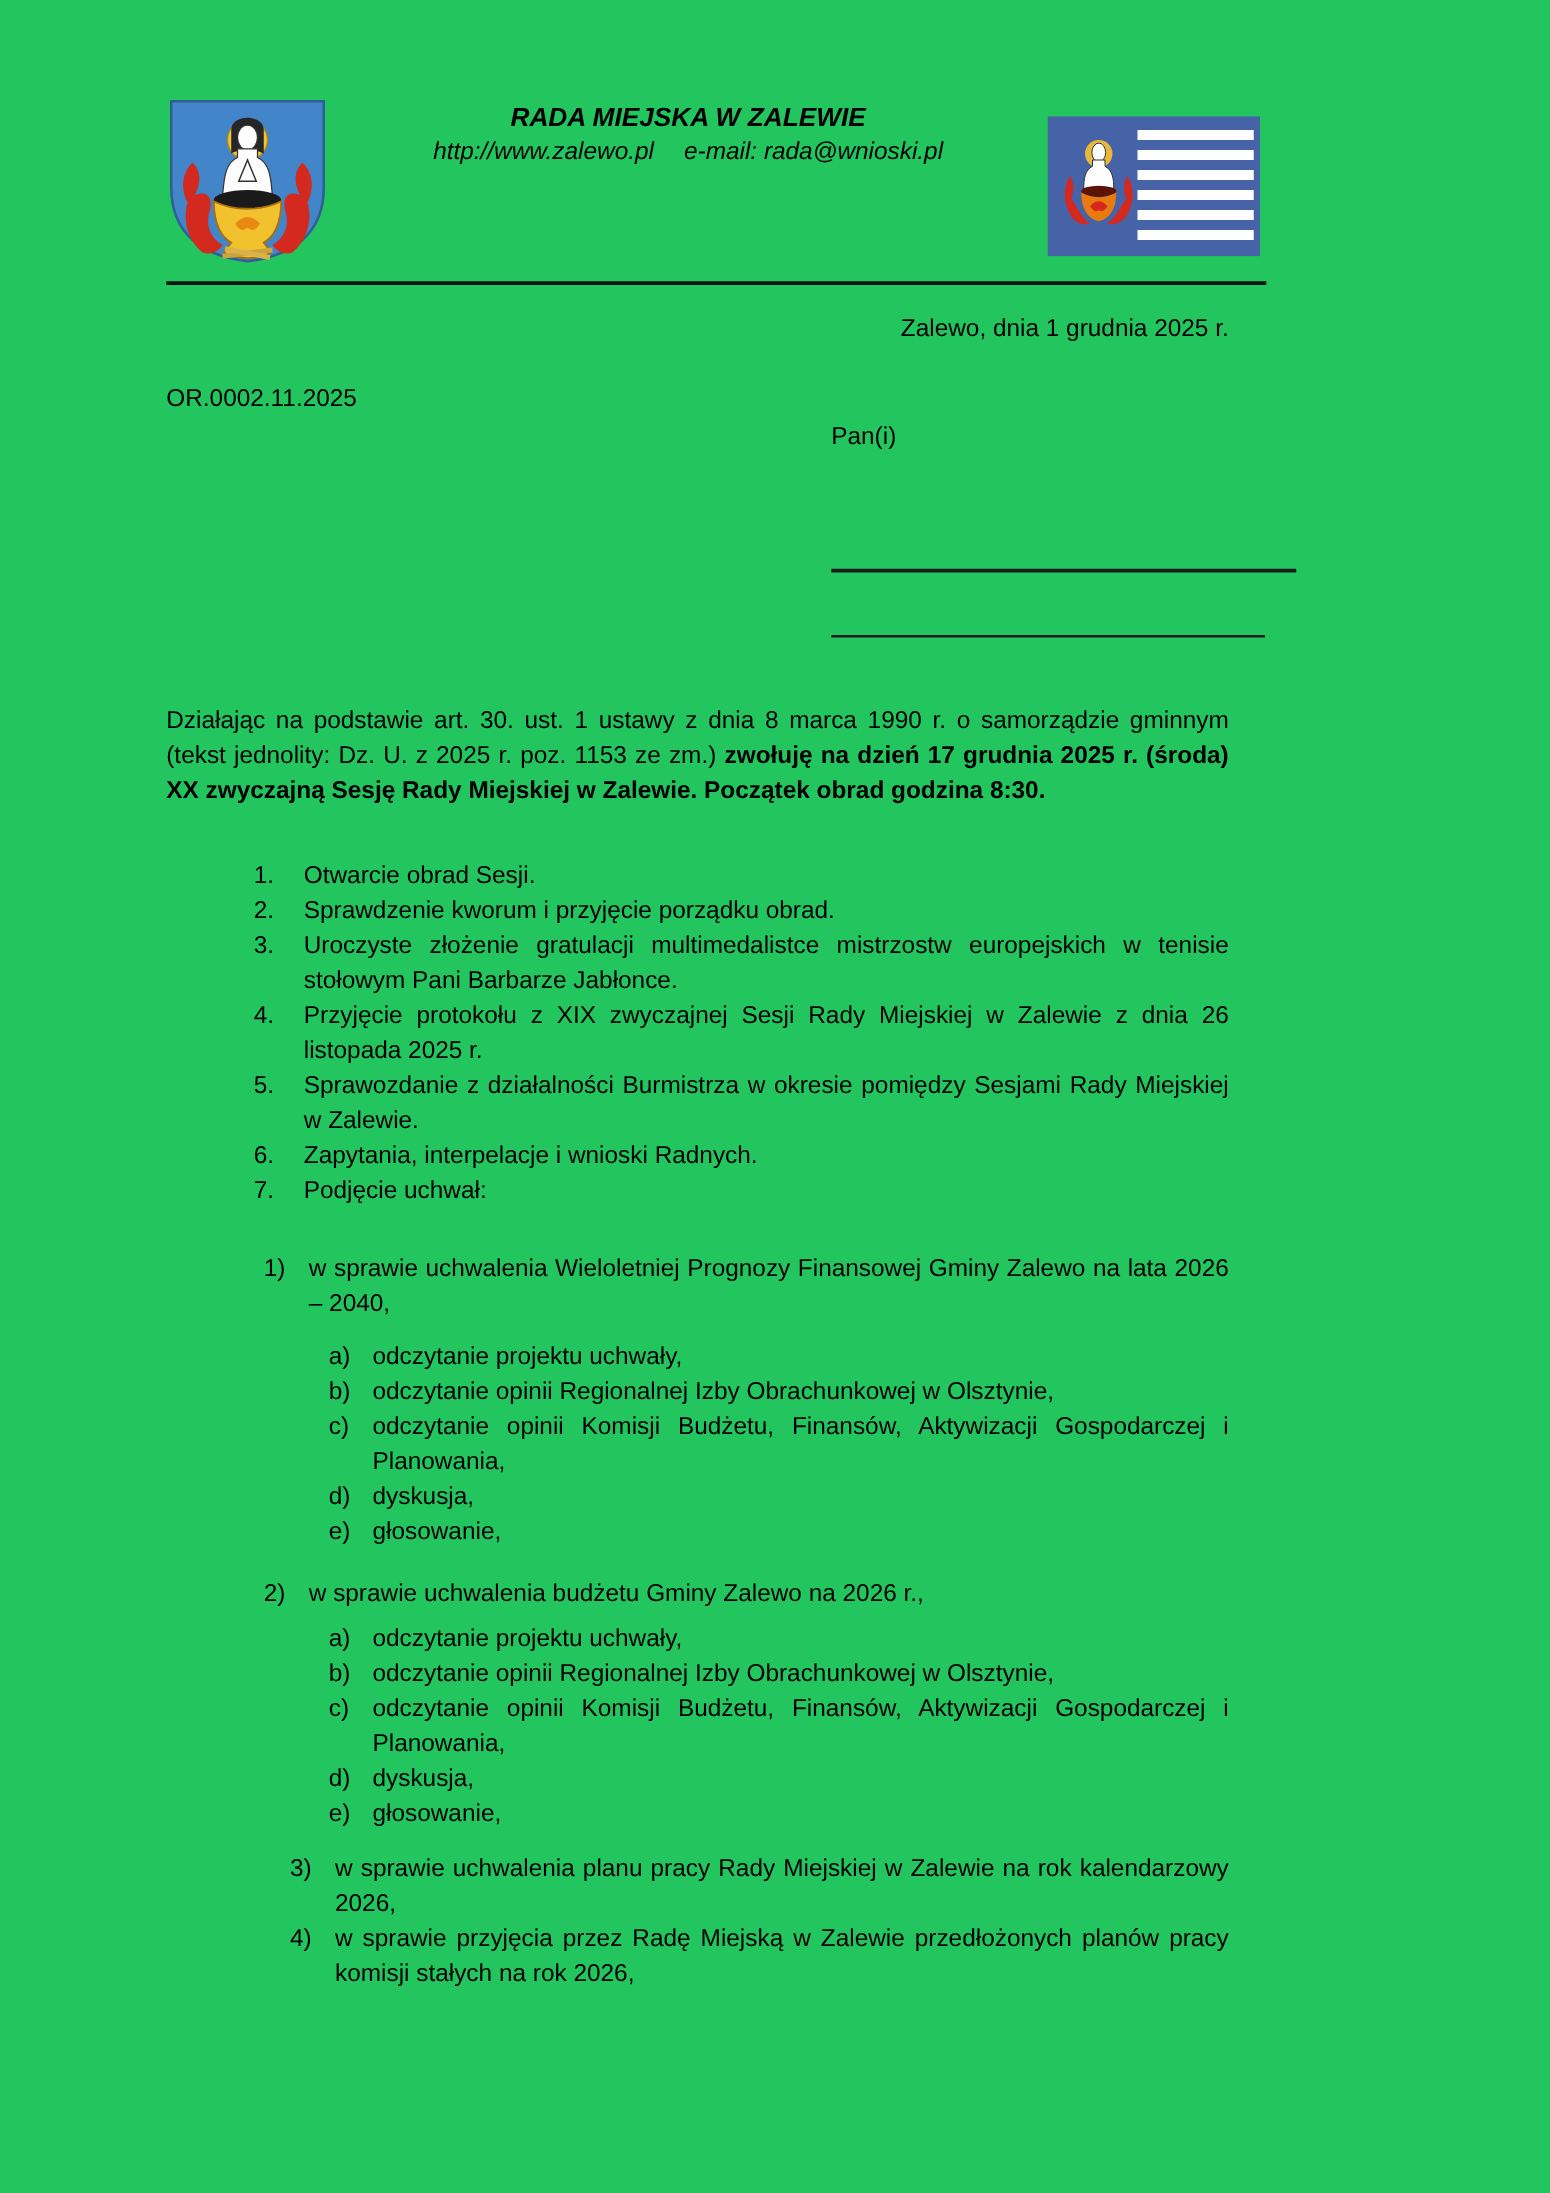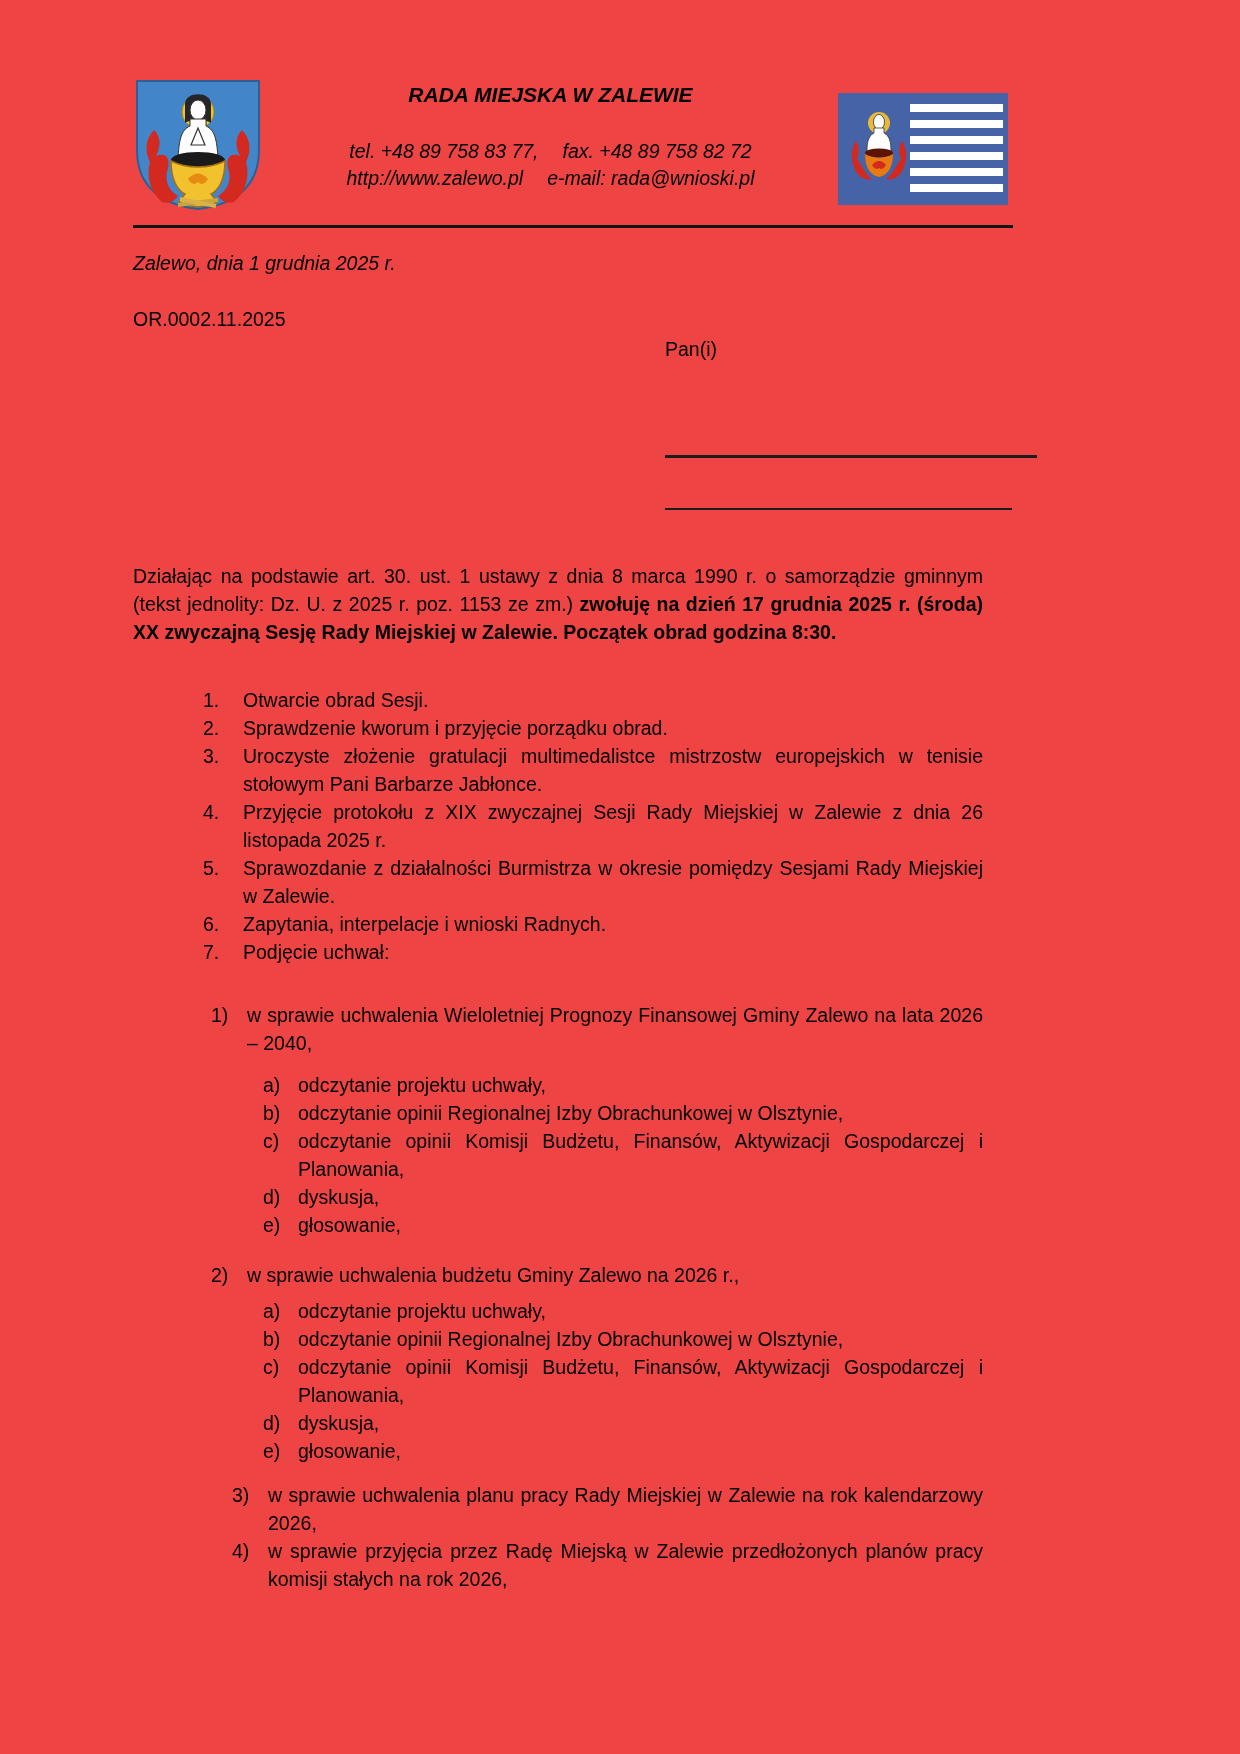--- a/index.html
+++ b/index.html
@@ -1,34 +1,34 @@
 <!DOCTYPE html>
 <html lang="pl"><head>
 <meta charset="utf-8">
 <style>
   html,body{margin:0;padding:0;background:#ffffff;}
   .page{
     width:1240px;height:1754px;box-sizing:border-box;overflow:hidden;
-    background:#ef4444;color:#000;
+    background:#22c55e;color:#000;
     font-family:"Liberation Sans",sans-serif;
     font-size:19.5px;line-height:28px;
     padding:78px 257px 0 133px;position:relative;
   }
   
   .header{display:flex;width:875px;align-items:flex-start;}
   .arms{width:130px;height:134px;flex:none;}
   .hc{flex:1;text-align:center;font-style:italic;}
   .hc .org{font-weight:bold;font-size:21px;line-height:27px;padding-top:3px;}
   .hc .addr{font-weight:bold;font-size:20.5px;line-height:27px;}
   .crow{display:flex;justify-content:center;gap:24px;font-size:19.5px;line-height:27px;}
   .crow.first{margin-top:30px;}
   .flag{width:170px;height:112px;flex:none;margin-top:15px;}
   .rule{width:880px;height:0;border-bottom:3px solid #141414;margin-top:13px;}
   
-  .date{width:850px;margin-top:21px;font-style:italic;}
+  .date{width:850px;text-align:right;margin-top:21px;}
   .ref{margin-top:28px;}
   .recipient{margin-left:532px;margin-top:2px;}
   .nameline{width:372px;height:0;border-bottom:3px solid #1c1c1c;margin-top:92px;}
   .addrline{width:347px;height:0;border-bottom:2px solid #1c1c1c;margin-top:50px;}
   .intro{width:850px;text-align:justify;margin-top:52px;}
   .intro .b{font-weight:bold;}
   .agenda-title{width:850px;text-align:center;font-weight:bold;margin-top:58px;}
   .agenda{margin-top:40px;}
   .row{display:flex;}
   .row .num{flex:none;}
@@ -73,24 +73,20 @@
         <ellipse cx="65" cy="82" rx="27" ry="8" fill="#1a1a1a"></ellipse>
         <path d="M38,83 C38,101 44,112 52,116 L46,124 C58,130 72,130 84,124 L78,116 C86,112 92,101 92,83 C76,91 54,91 38,83 Z" stroke="#a86f11" stroke-width="1.5" fill="#f2c12e"></path>
         <path d="M55,101 Q65,90 75,101 Q70,109 65,104 Q60,109 55,101 Z" fill="#e88a12"></path>
         <line x1="45" y1="127" x2="85" y2="122" stroke="#caa53d" stroke-width="4"></line>
         <line x1="47" y1="121" x2="83" y2="128" stroke="#d9b349" stroke-width="4"></line>
       </svg>
     </div>
 
     <div class="hc">
       <div class="org">RADA MIEJSKA W ZALEWIE</div>
-      <div class="crow first">
-        <span>tel. +48 89 758 83 77,</span>
-        <span>fax. +48 89 758 82 72</span>
-      </div>
       <div class="crow">
         <span>http://www.zalewo.pl</span>
         <span>e-mail: rada@wnioski.pl</span>
       </div>
     </div>
 
     <div class="flag">
       <svg viewBox="0 0 170 112" width="170" height="112" aria-hidden="true">
         <rect x="0" y="0" width="170" height="112" fill="#4763a8"></rect>
         <rect x="72" y="11" width="93" height="8" fill="#ffffff"></rect>

